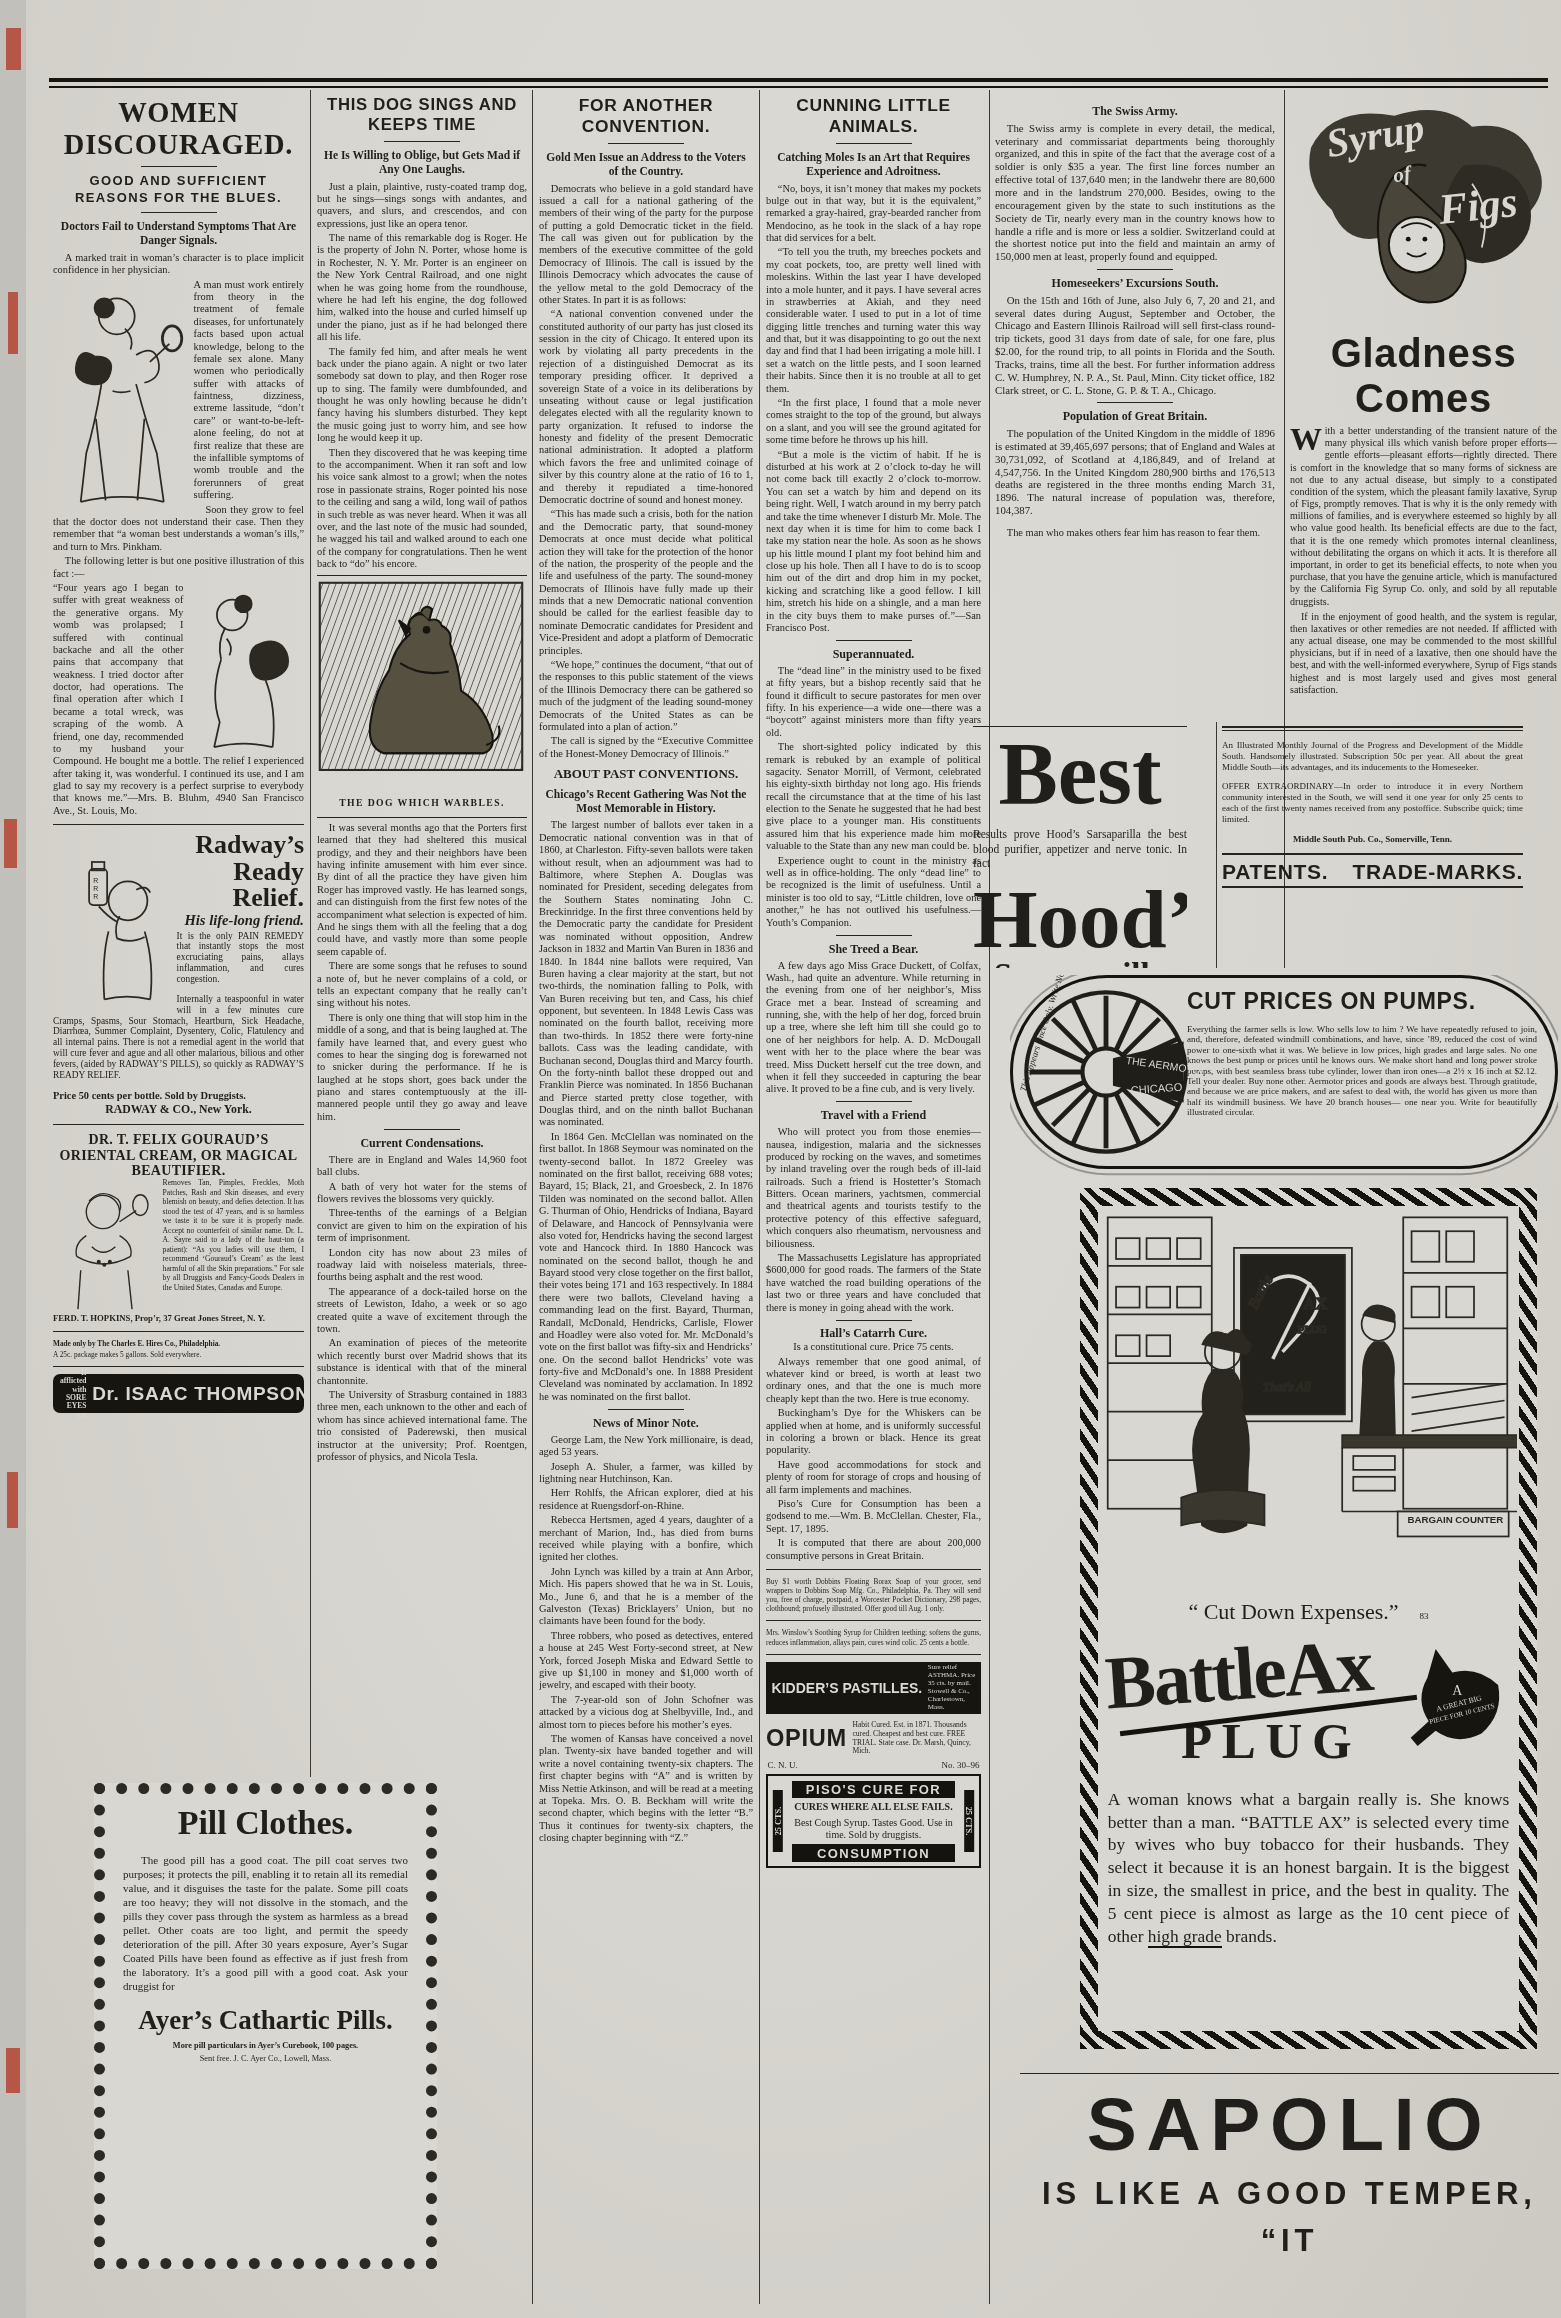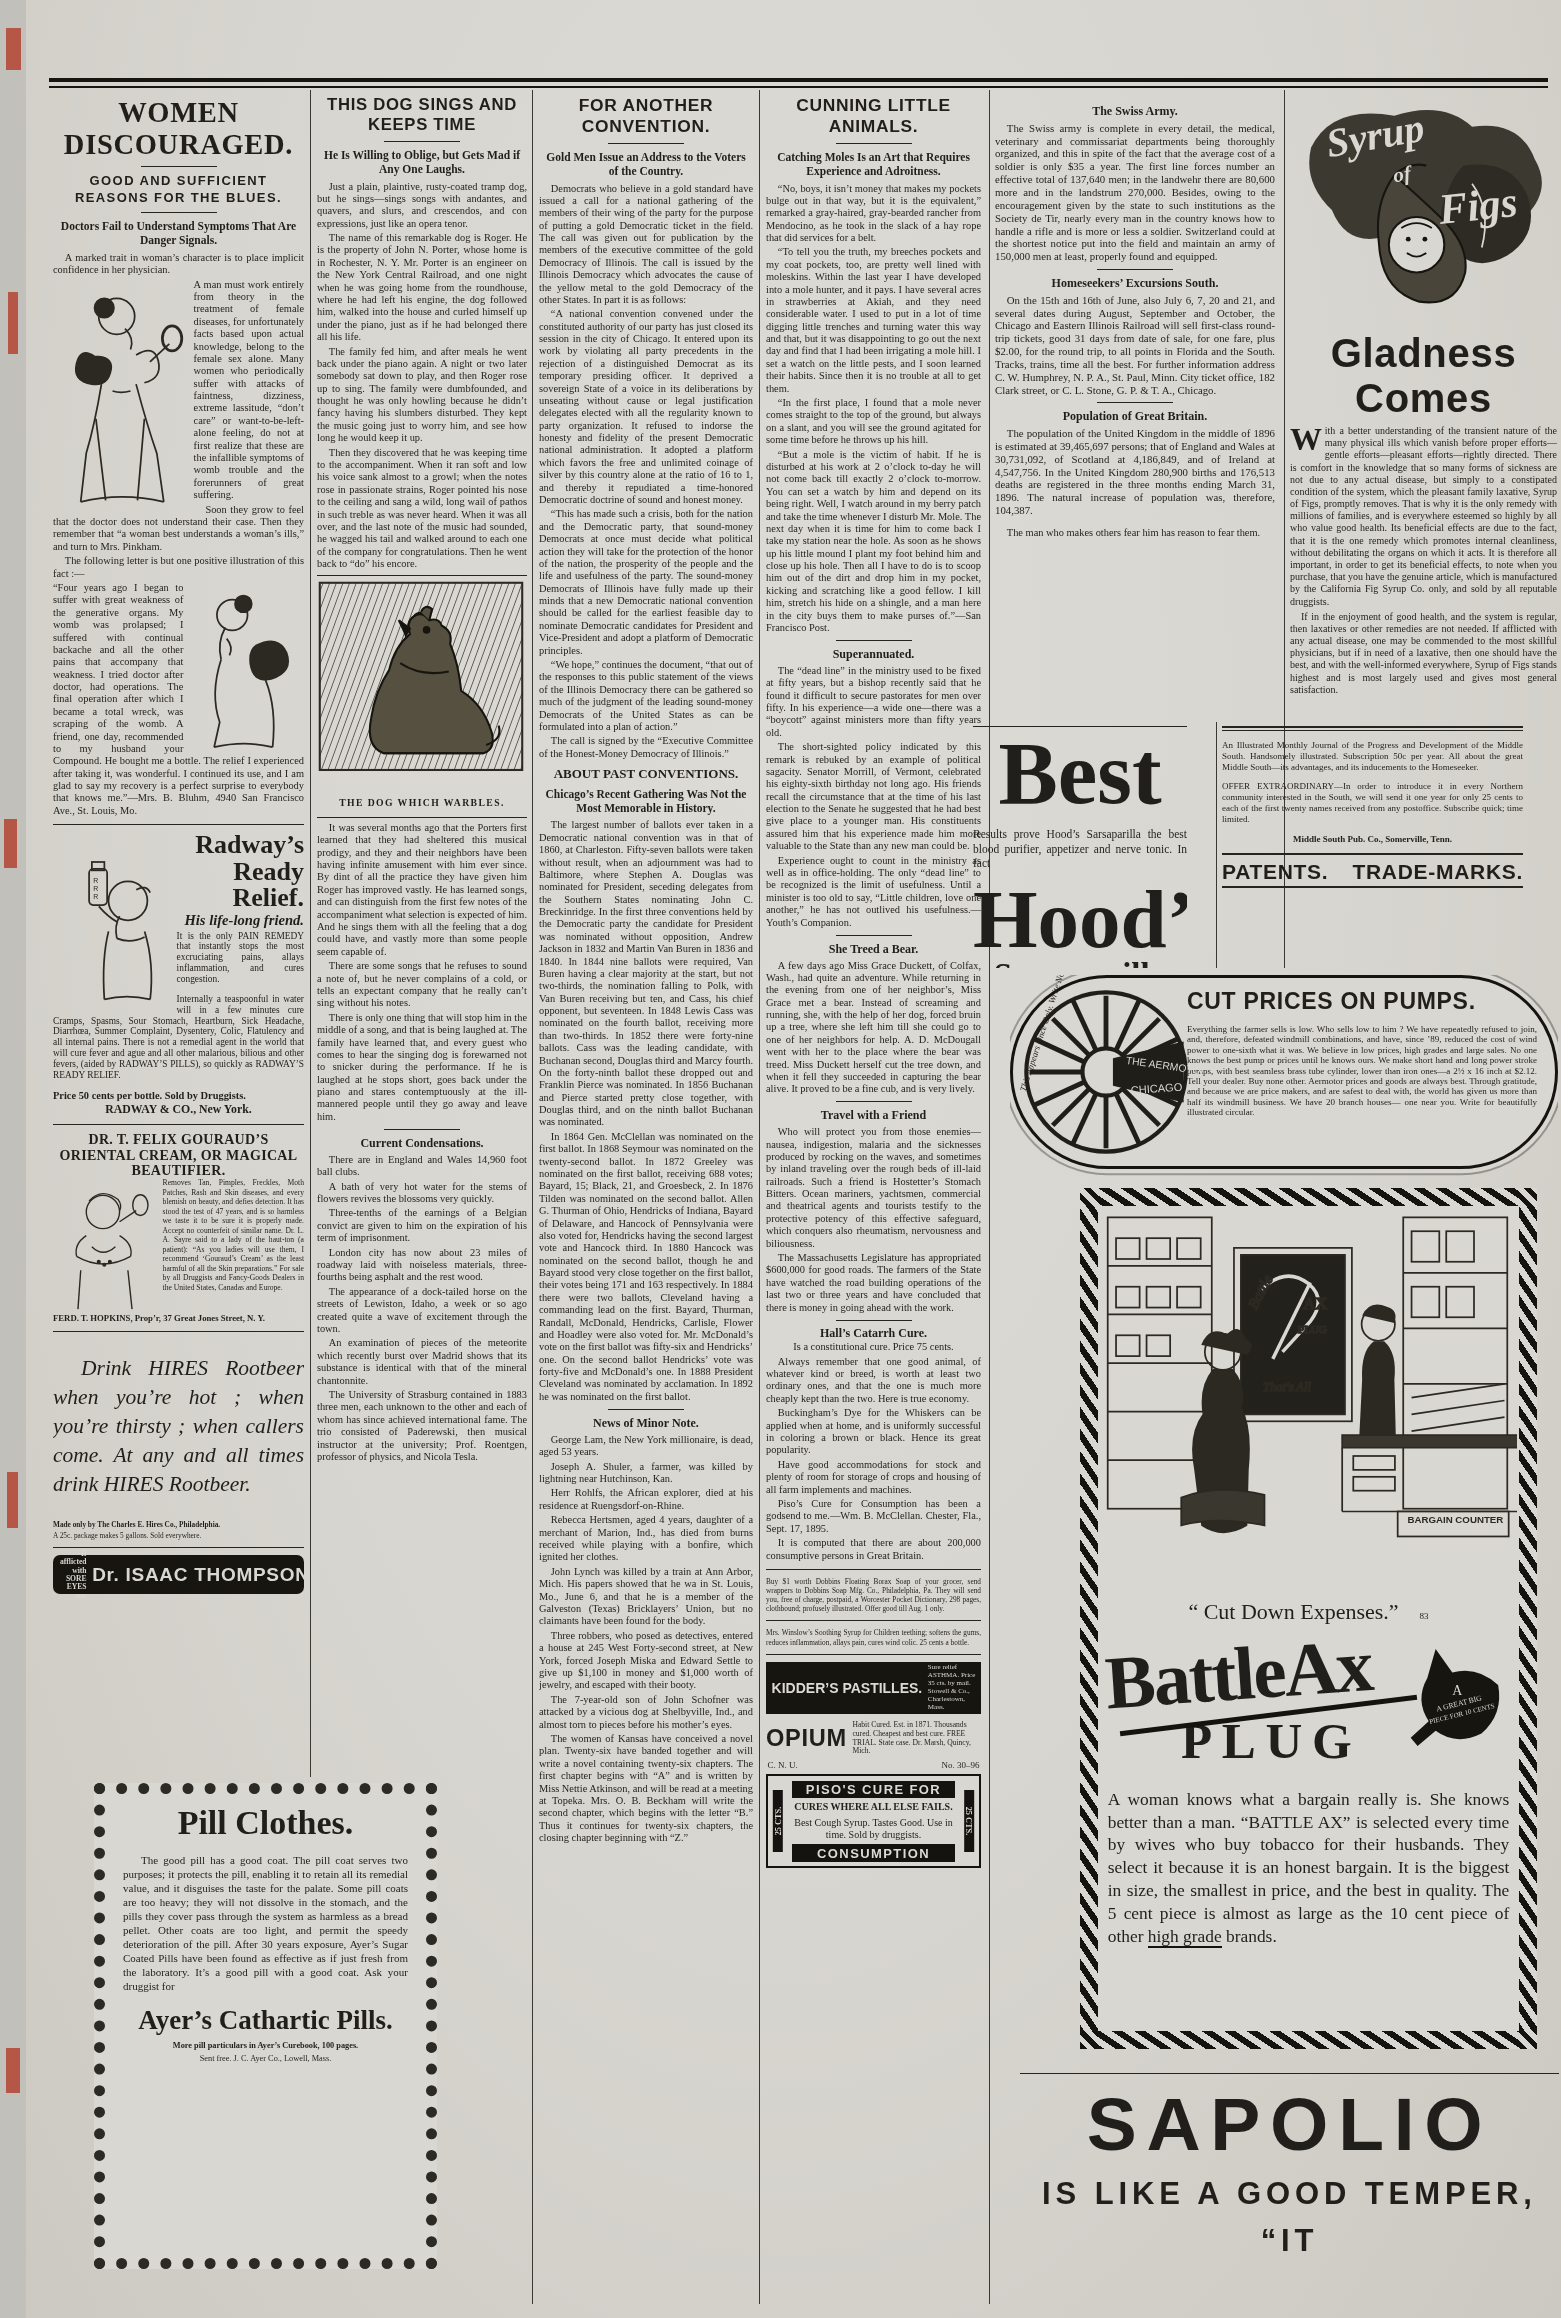--- a/index.html
+++ b/index.html
@@ -187,21 +187,20 @@
           <path d="M40 130 L36 186"></path>
             <path d="M108 130 L114 186"></path>
         </g>
       </svg>
       <p class="fine" style="font-size:7.6px">Removes Tan, Pimples, Freckles, Moth Patches, Rash and Skin diseases, and every blemish on beauty, and defies detection. It has stood the test of 47 years, and is so harmless we taste it to be sure it is properly made. Accept no counterfeit of similar name. Dr. L. A. Sayre said to a lady of the haut-ton (a patient): “As you ladies will use them, I recommend ‘Gouraud’s Cream’ as the least harmful of all the Skin preparations.” For sale by all Druggists and Fancy-Goods Dealers in the United States, Canadas and Europe.</p>
       <p class="fine nf" style="font-weight:bold;font-size:8.7px;clear:both">FERD. T. HOPKINS, Prop’r, 37 Great Jones Street, N. Y.</p>
     </article>
     <div class="rule"></div>
 
     <article>
-      <p class="hires">Drink HIRES Rootbeer when you’re hot ;  when you’re thirsty ; when callers come.  At any and all times drink HIRES Rootbeer.</p>
       <p class="fine nf" style="font-weight:bold">Made only by The Charles E. Hires Co., Philadelphia.</p>
       <p class="fine nf">A 25c. package makes 5 gallons.  Sold everywhere.</p>
     </article>
     <div class="rule"></div>
 
     <div class="eyebanner">
       <div class="small">If afflicted with SORE EYES use</div>
       <div class="big">Dr. ISAAC THOMPSON’S EYE WATER</div>
     </div>
   </section>

